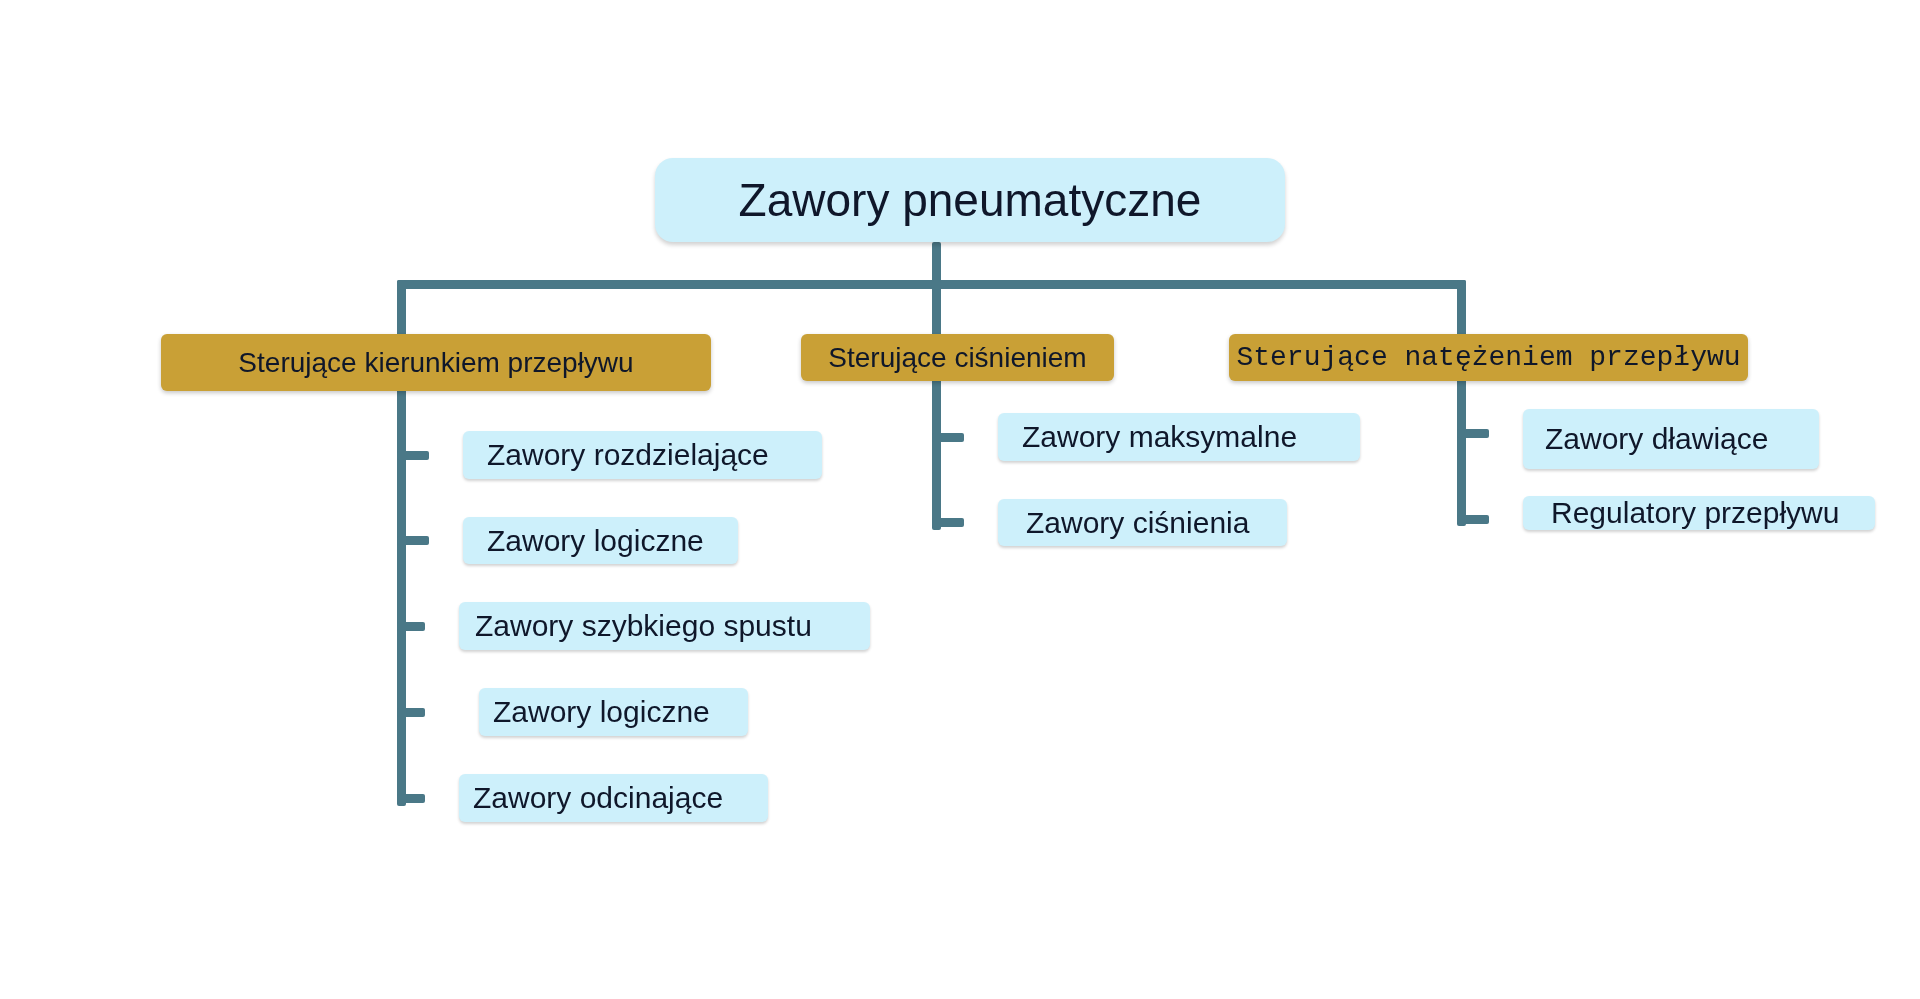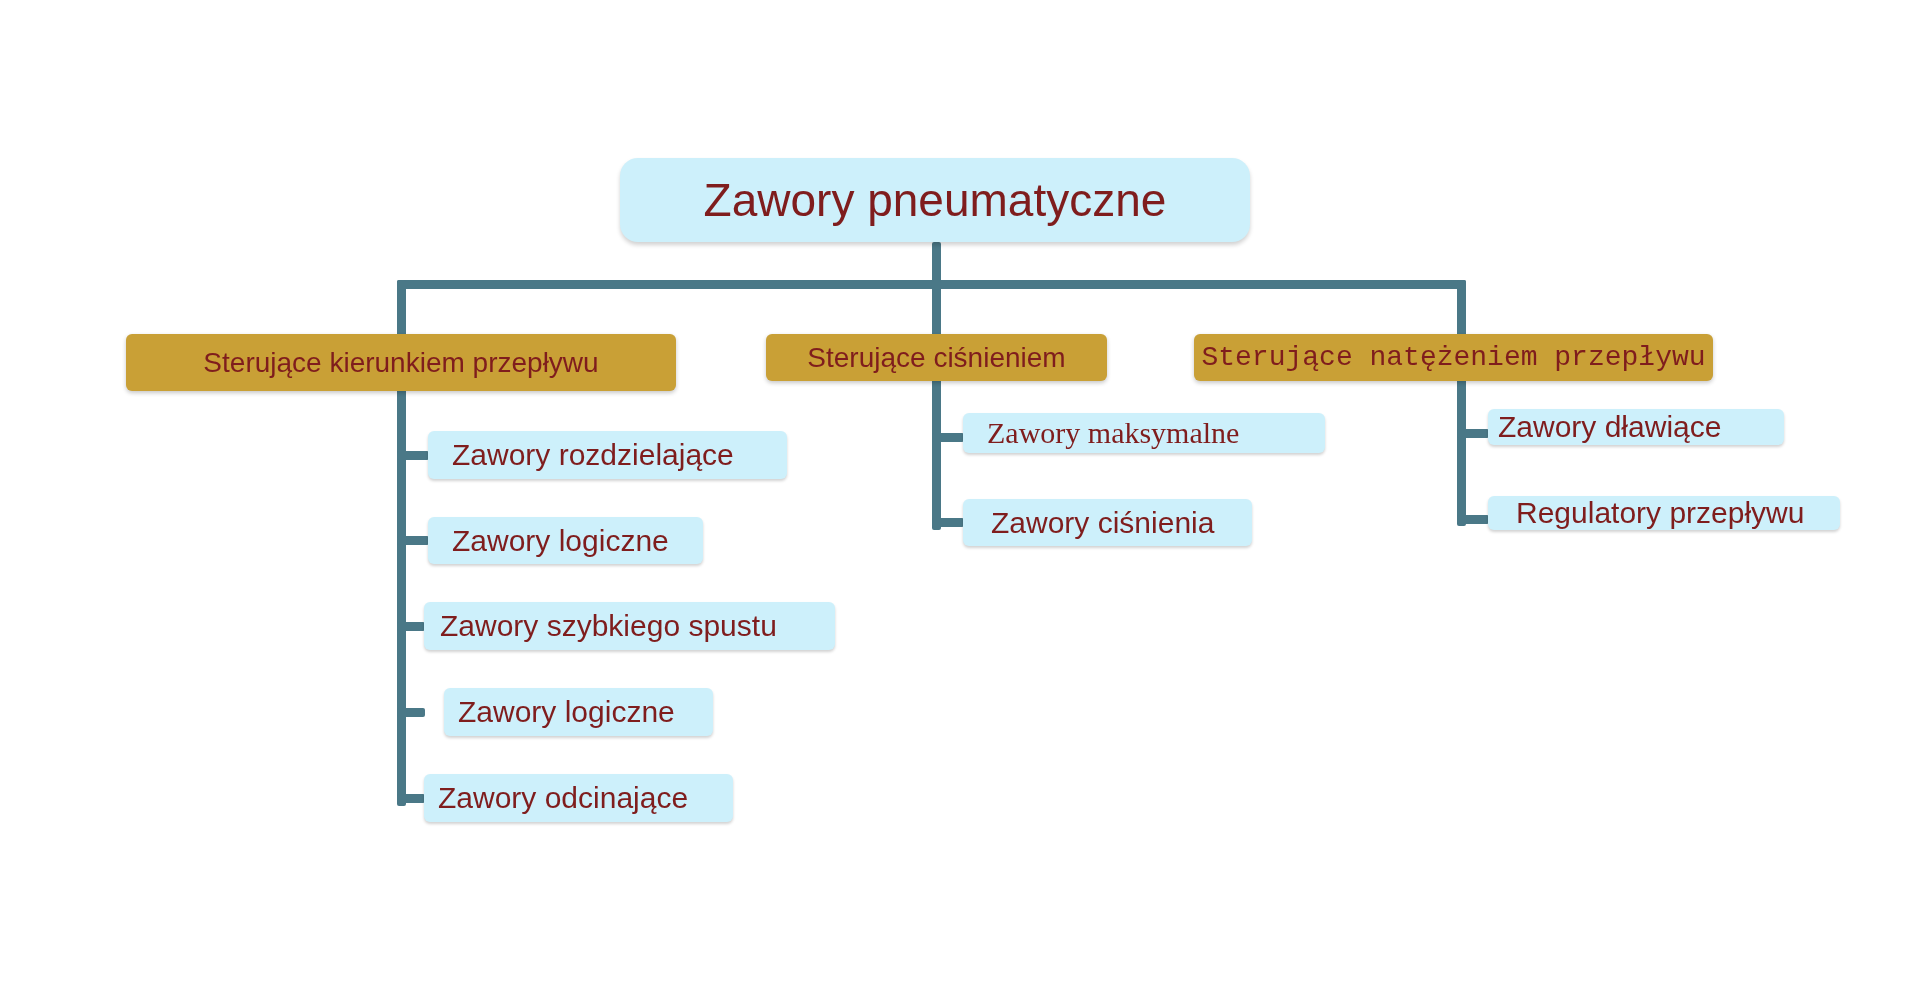--- a/index.html
+++ b/index.html
@@ -5,22 +5,23 @@
   html, body { margin: 0; padding: 0; }
   body {
     width: 1920px; height: 999px; position: relative; overflow: hidden;
     background: #ffffff;
     font-family: "Liberation Sans", "DejaVu Sans", sans-serif;
   }
   .line { position: absolute; background: #4a7887; border-radius: 2px; }
   .box {
     position: absolute; box-sizing: border-box;
     display: flex; align-items: center;
-    color: #7f1d1d; white-space: nowrap;
+    color: #0f172a; white-space: nowrap;
     border-radius: 8px;
+    margin-left: 35px;
   }
   .root {
     background: #cdf0fb;
     border-radius: 18px;
     justify-content: center;
     font-size: 46px;
     box-shadow: 0 3px 4px rgba(0,0,0,0.18);
   }
   .cat {
     background: #c9a036;
@@ -58,21 +59,21 @@
 <div class="line" style="left:1457px; top:429px; width:32px; height:9px;"></div>
 <div class="line" style="left:1457px; top:515px; width:32px; height:9px;"></div>
 
 <div class="box root" style="left:620px; top:158px; width:630px; height:84px;">
   <span>Zawory pneumatyczne</span>
 </div>
 
 <div class="box cat" style="left:126px; top:334px; width:550px; height:57px;">
   <span>Sterujące kierunkiem przepływu</span>
 </div>
-<div class="box cat" style="left:766px; top:334px; width:341px; height:47px;">
+<div class="box cat" style="left:766px; top:334px; width:313px; height:47px;">
   <span>Sterujące ciśnieniem</span>
 </div>
 <div class="box cat" style="left:1194px; top:334px; width:519px; height:47px;font-family:Liberation Mono, monospace;">
   <span>Sterujące natężeniem przepływu</span>
 </div>
 
 <div class="box leaf" style="left:428px; top:431px; width:359px; height:48px;">
   <span>Zawory rozdzielające</span>
 </div>
 <div class="box leaf" style="left:428px; top:517px; width:275px; height:47px;">
@@ -81,25 +82,25 @@
 <div class="box leaf" style="left:424px; top:602px; width:411px; height:48px; padding-left:16px;">
   <span>Zawory szybkiego spustu</span>
 </div>
 <div class="box leaf" style="left:444px; top:688px; width:269px; height:48px; padding-left:14px;">
   <span>Zawory logiczne</span>
 </div>
 <div class="box leaf" style="left:424px; top:774px; width:309px; height:48px; padding-left:14px;">
   <span>Zawory odcinające</span>
 </div>
 
-<div class="box leaf" style="left:963px; top:413px; width:362px; height:40px;font-family:Liberation Serif, serif;">
+<div class="box leaf" style="left:963px; top:413px; width:362px; height:48px;">
   <span>Zawory maksymalne</span>
 </div>
 <div class="box leaf" style="left:963px; top:499px; width:289px; height:47px; padding-left:28px;">
   <span>Zawory ciśnienia</span>
 </div>
 
-<div class="box leaf" style="left:1488px; top:409px; width:296px; height:36px; padding-left:10px;">
+<div class="box leaf" style="left:1488px; top:409px; width:296px; height:60px; padding-left:22px;">
   <span>Zawory dławiące</span>
 </div>
 <div class="box leaf" style="left:1488px; top:496px; width:352px; height:34px; padding-left:28px;">
   <span>Regulatory przepływu</span>
 </div>
 
 </body></html>

